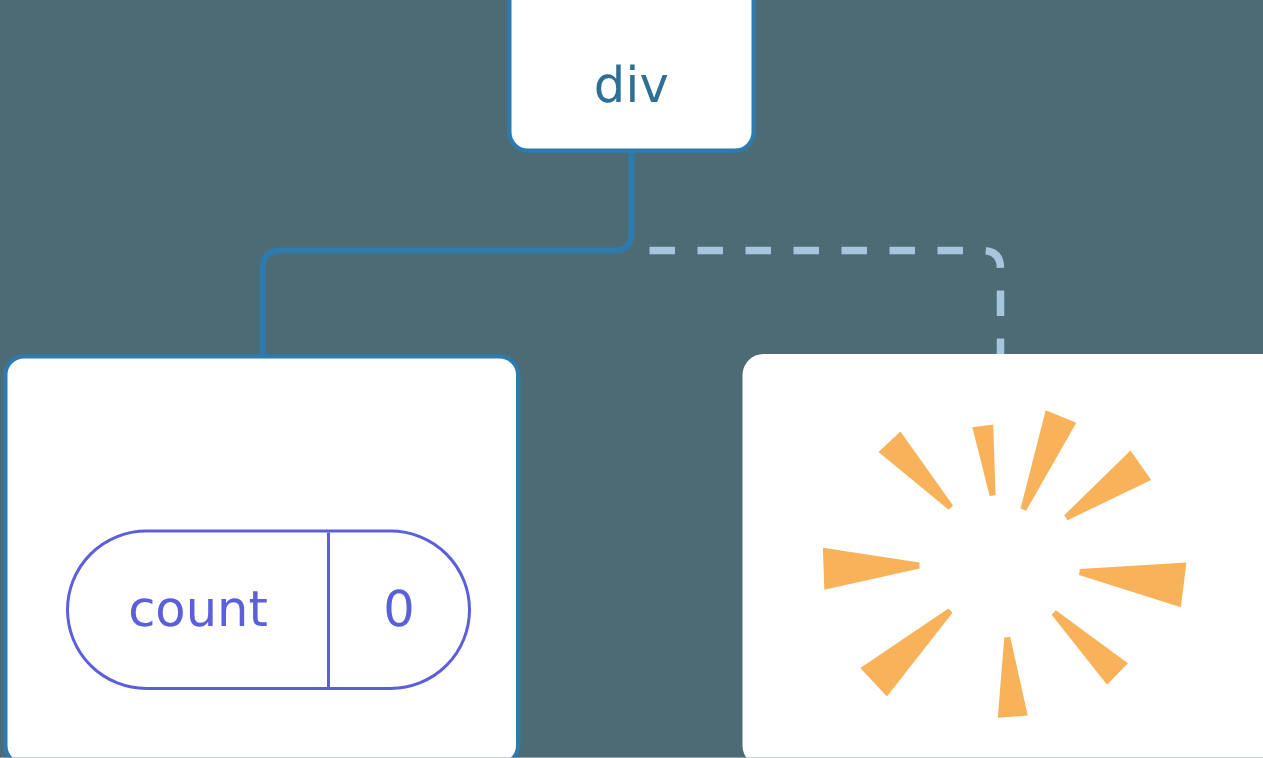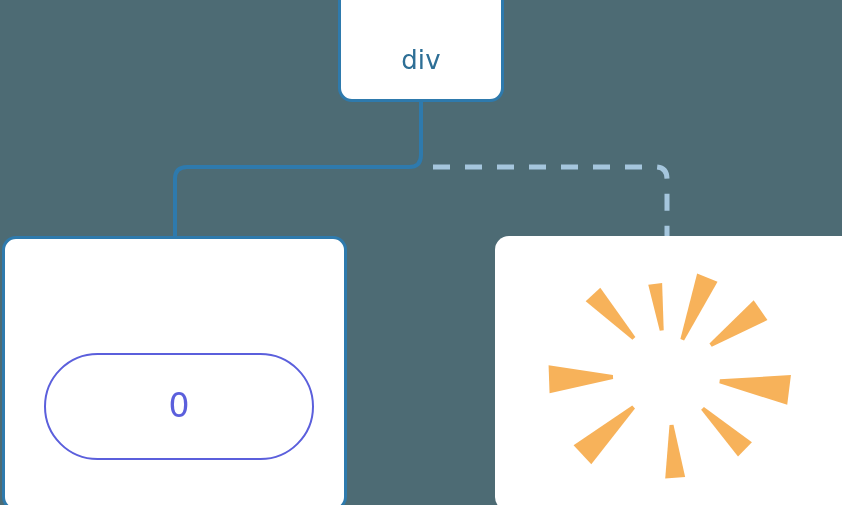--- a/index.html
+++ b/index.html
@@ -38,21 +38,21 @@
     left: 338px;
     top: -14px;
     width: 166px;
     height: 116px;
     border-radius: 14px;
     display: flex;
     align-items: flex-end;
     justify-content: center;
   }
   #node-div .node-title {
-    font-size: 26px;
+    font-size: 33px;
     color: #2e6f96;
     line-height: 1;
     padding-bottom: 26px;
     letter-spacing: 0.2px;
   }
   #node-counter {
     left: 2px;
     top: 236px;
     width: 345px;
     height: 275px;
@@ -125,20 +125,23 @@
     <path id="edge-solid-path" d="M 421 101 L 421 155 Q 421 167 409 167 L 187 167 Q 175 167 175 179 L 175 236" fill="none" stroke="#2e7aad" stroke-width="4" stroke-linecap="butt"></path>
     <path id="edge-dashed-path" d="M 433 167 L 655 167 Q 667 167 667 179 L 667 236" fill="none" stroke="#a5c6dd" stroke-width="5" stroke-dasharray="17 15" stroke-linecap="butt"></path>
   </svg>
 
   <div class="node node-bordered" id="node-div">
     <div class="node-title">div</div>
   </div>
 
   <div class="node node-bordered" id="node-counter">
     <div class="state-pill">
+      <div class="state-key">
+        <span>count</span>
+      </div>
       <div class="state-val">
         <span>0</span>
       </div>
     </div>
   </div>
 
   <div class="node" id="node-sparkle">
     <svg id="sparkle-svg" viewBox="0 0 360 275" width="360" height="275" xmlns="http://www.w3.org/2000/svg">
         <polygon points="189.09,104.52 222.53,45.77 202.13,37.53 185.38,103.02" fill="#f7b25a"></polygon>
         <polygon points="168.72,94.16 167.13,46.92 153.26,48.87 164.76,94.72" fill="#f7b25a"></polygon>

